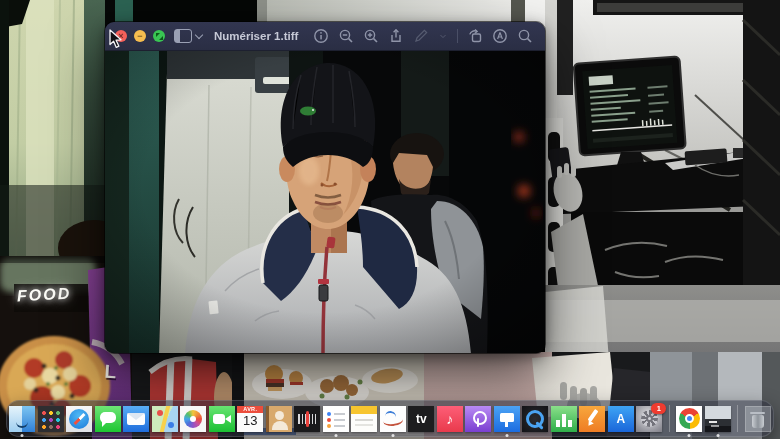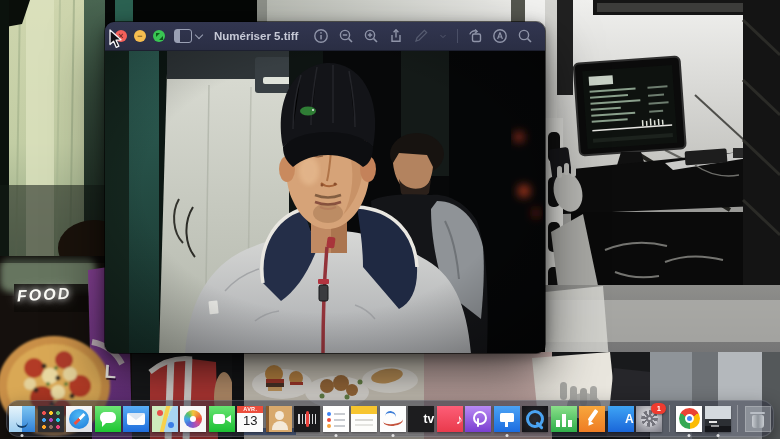--- a/index.html
+++ b/index.html
@@ -56,21 +56,21 @@
   #cursor{left:109px;top:29px;z-index:40}
 
   
   #dock{left:6px;top:400px;width:768px;height:37px;z-index:30;box-sizing:border-box;
      background:rgba(44,48,62,.55);border:1px solid rgba(255,255,255,.14);border-radius:13px;
      display:flex;align-items:center;justify-content:center;gap:2.5px;padding:0 5px;
      box-shadow:0 8px 20px rgba(0,0,0,.45)}
   .dock-item{position:relative;width:26px;height:26px;flex:0 0 auto}
   .appicon{width:26px;height:26px;border-radius:0;position:relative;overflow:hidden;
      box-shadow:0 1px 2px rgba(0,0,0,.35)}
-  .appicon .glyph{position:absolute;inset:0;text-align:right;line-height:26px;
+  .appicon .glyph{position:absolute;inset:0;text-align:center;line-height:26px;
      color:#fff;font-weight:600;font-size:12px}
   .dock-sep{width:1px;height:27px;background:rgba(255,255,255,.28);margin:0 4px;flex:0 0 auto}
   .run-dot{position:absolute;left:50%;bottom:-5px;transform:translateX(-50%);
      width:3px;height:3px;border-radius:50%;background:rgba(255,255,255,.8)}
   .badge{position:absolute;top:-3px;right:-4px;min-width:11px;height:11px;border-radius:6px;
      background:#ee3b2f;color:#fff;font-size:7.5px;line-height:11px;text-align:center;
      padding:0 2px;font-weight:700;box-shadow:0 1px 2px rgba(0,0,0,.4)}
 
   
   .ic-finder{background:linear-gradient(180deg,#7cc5f2,#2f7fd6)}
@@ -456,21 +456,21 @@
   <div id="titlebar">
     <div class="traffic">
       <div class="tl tl-close">×</div>
       <div class="tl tl-min">−</div>
       <div class="tl tl-max"></div>
     </div>
     <div id="sidebar-btn">
       <span class="sb-rect"></span>
       <span class="chev"></span>
     </div>
-    <div id="win-title">Numériser 5.tiff</div>
+    <div id="win-title">Numériser 1.tiff</div>
     <div id="toolbar">
       <svg class="tbi" viewBox="0 0 16 16">
         <circle cx="8" cy="8" r="6.2" fill="none" stroke="#8f94a8" stroke-width="1.4"></circle>
         <rect x="7.3" y="7" width="1.5" height="4.4" fill="#8f94a8"></rect>
           <circle cx="8" cy="4.8" r=".9" fill="#8f94a8"></circle>
       </svg>
       <svg class="tbi" viewBox="0 0 16 16">
         <circle cx="7" cy="7" r="4.6" fill="none" stroke="#8f94a8" stroke-width="1.4"></circle>
         <line x1="10.6" y1="10.6" x2="14" y2="14" stroke="#8f94a8" stroke-width="1.6"></line>
         <line x1="4.8" y1="7" x2="9.2" y2="7" stroke="#8f94a8" stroke-width="1.4"></line>

